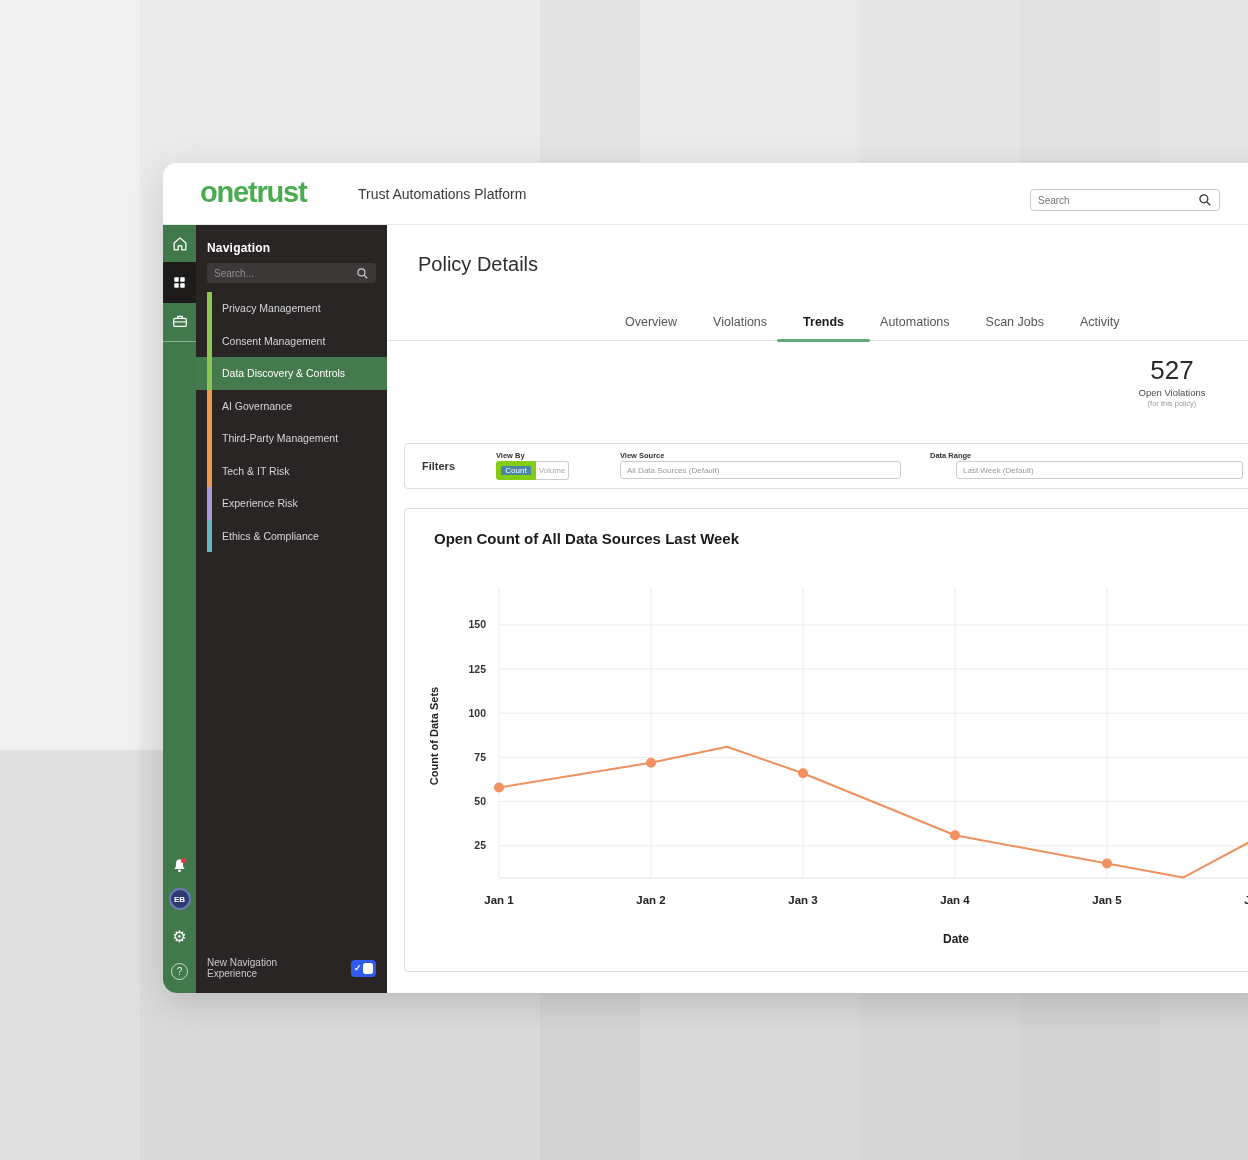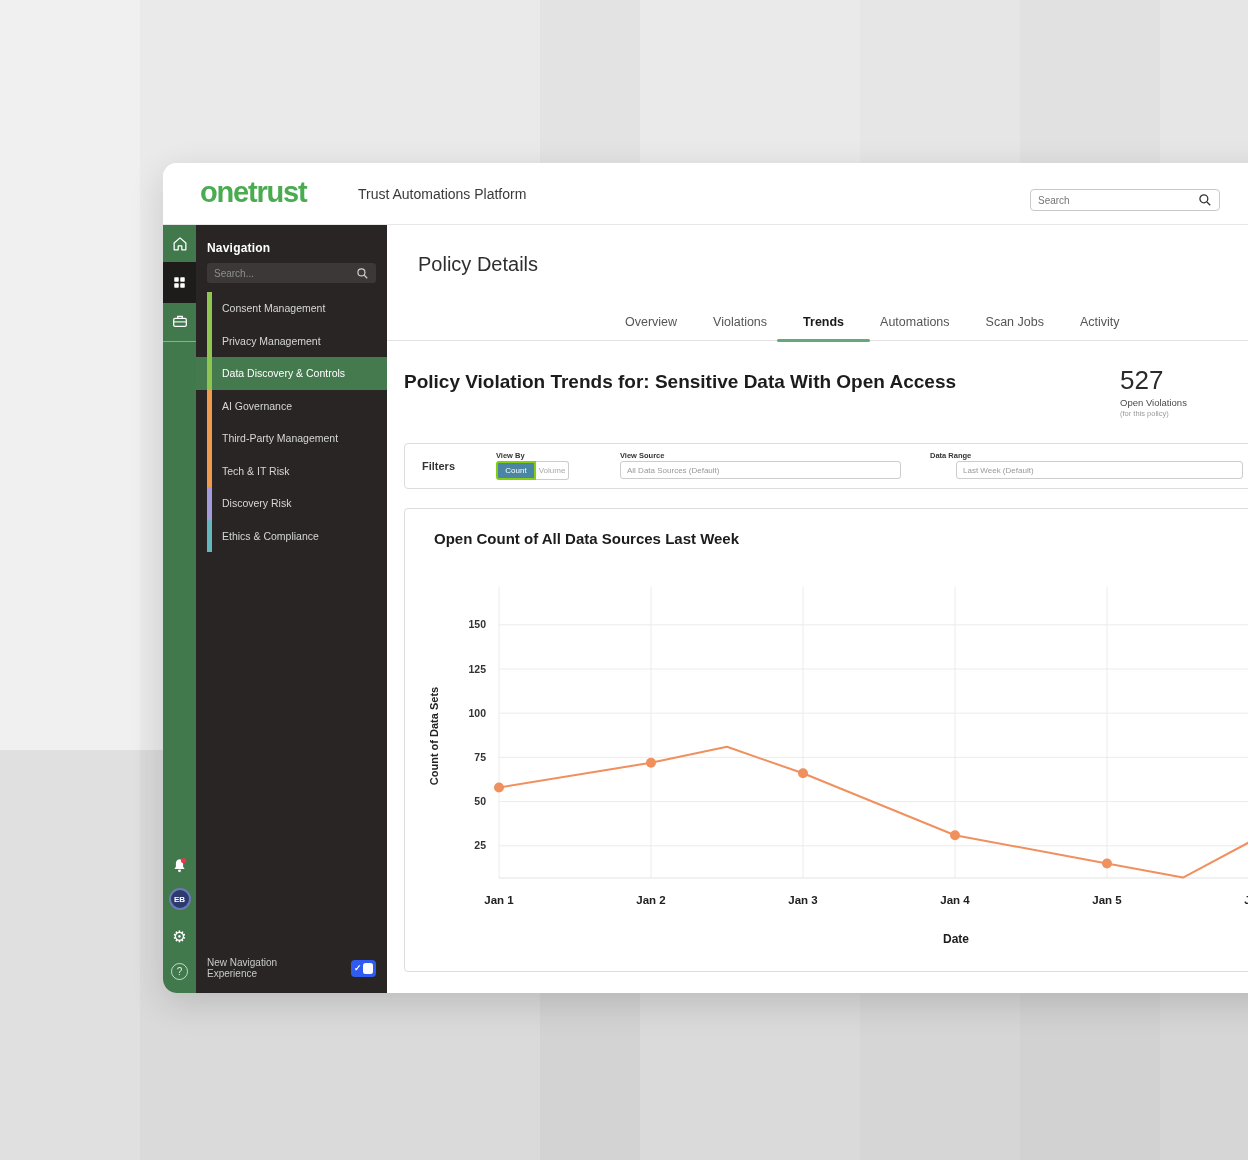--- a/index.html
+++ b/index.html
@@ -85,36 +85,36 @@
     border-bottom:1px solid #e3e3e3; display:flex; align-items:center;
     gap:36px; padding-left:238px; }
   .tab { position:relative; font-size:12.5px; color:#555; cursor:pointer;
     height:37px; display:flex; align-items:center; }
   .tab.active { color:#1a1a1a; font-weight:700; }
   .tab.active::after { content:''; position:absolute; left:-26px; right:-26px;
     bottom:-1px; height:3px; background:#63a97a; border-radius:2px; }
 
   .trends-heading { position:absolute; left:17px; top:146px; font-size:19px;
     font-weight:700; color:#1c1c1c; }
-  .stat-block { position:absolute; left:733px; top:140px; width:104px; }
+  .stat-block { position:absolute; left:733px; top:130px; width:104px; text-align:center; }
   .stat-value { font-size:26px; color:#2a2a2a; }
   .stat-label { font-size:9.5px; color:#4a4a4a; margin-top:1px; }
   .stat-sublabel { font-size:7.5px; color:#9a9a9a; margin-top:1px; }
 
   
   .filters-card { position:absolute; left:17px; top:218px; width:863px; height:46px;
     border:1px solid #ddd; border-radius:4px; background:#fff; }
   .filters-label { position:absolute; left:17px; top:16px; font-size:11px;
     font-weight:700; color:#333; }
   .f-lbl { position:absolute; top:7px; font-size:7.5px; font-weight:700; color:#333; }
   .viewby-lbl { left:91px; } .viewsource-lbl { left:215px; } .datarange-lbl { left:525px; }
   .toggle-group { position:absolute; left:91px; top:17px; height:19px; display:flex; }
   .tg-btn { font-size:8px; display:flex; align-items:center; justify-content:center;
     cursor:pointer; }
-  .tg-count { width:40px; background:#4a85a3; color:#fff; border:2px solid #84cc16;
+  .tg-count { width:40px; background:#4a85a3; color:#fff; border:5px solid #84cc16;
     border-radius:3px 0 0 3px; }
   .tg-volume { width:33px; background:#fff; color:#aaa; border:1px solid #ccc;
     border-left:none; border-radius:0 3px 3px 0; }
   .f-input { position:absolute; top:17px; height:18px; border:1px solid #ccc;
     border-radius:3px; font-size:8px; color:#999; padding:0 6px;
     font-family:"Liberation Sans", sans-serif; outline:none; background:#fff; }
   .f-input::placeholder { color:#999; }
   .vs-input { left:215px; width:281px; } .dr-input { left:551px; width:287px; }
 
   
@@ -204,45 +204,45 @@
     <div class="ws-search">
       <input type="text" placeholder="Search..." style="">
       <svg width="13" height="13" viewBox="0 0 16 16">
         <circle cx="6.7" cy="6.7" r="4.3" fill="none" stroke="#cfcfcf" stroke-width="1.5"></circle>
         <line x1="10.2" y1="10.2" x2="13.8" y2="13.8" stroke="#cfcfcf" stroke-width="1.5"></line>
       </svg>
     </div>
     <div class="ws-list" id="ws-list">
         <div class="ws-item">
           <span class="strip" style="background: rgb(143, 198, 82);"></span>
+          <span class="lbl">Privacy Management</span>
+        </div>
+        <div class="ws-item">
+          <span class="strip" style="background: rgb(143, 198, 82);"></span>
           <span class="lbl">Consent Management</span>
-        </div>
-        <div class="ws-item">
-          <span class="strip" style="background: rgb(143, 198, 82);"></span>
-          <span class="lbl">Privacy Management</span>
         </div>
         <div class="ws-item active">
           <span class="strip" style="background: rgb(143, 198, 82);"></span>
           <span class="lbl">Data Discovery &amp; Controls</span>
         </div>
         <div class="ws-item">
           <span class="strip" style="background: rgb(240, 154, 78);"></span>
           <span class="lbl">AI Governance</span>
         </div>
         <div class="ws-item">
           <span class="strip" style="background: rgb(240, 154, 78);"></span>
           <span class="lbl">Third-Party Management</span>
         </div>
         <div class="ws-item">
           <span class="strip" style="background: rgb(240, 154, 78);"></span>
           <span class="lbl">Tech &amp; IT Risk</span>
         </div>
         <div class="ws-item">
           <span class="strip" style="background: rgb(164, 155, 219);"></span>
-          <span class="lbl">Discovery Risk</span>
+          <span class="lbl">Experience Risk</span>
         </div>
         <div class="ws-item">
           <span class="strip" style="background: rgb(100, 184, 189);"></span>
           <span class="lbl">Ethics &amp; Compliance</span>
         </div>
       </div>
     <div class="ws-footer">
       <span class="flbl">New Navigation Experience</span>
       <div class="nav-toggle">
         <span class="chk">✓</span>
@@ -256,21 +256,20 @@
 
     <div class="tab-bar" id="tab-bar">
         <div class="tab">Overview</div>
         <div class="tab">Violations</div>
         <div class="tab active">Trends</div>
         <div class="tab">Automations</div>
         <div class="tab">Scan Jobs</div>
         <div class="tab">Activity</div>
       </div>
 
-    <div class="trends-heading">Policy Violation Trends for: Sensitive Data With Open Access</div>
     <div class="stat-block">
       <div class="stat-value">527</div>
       <div class="stat-label">Open Violations</div>
       <div class="stat-sublabel">(for this policy)</div>
     </div>
 
     <div class="filters-card">
       <div class="filters-label">Filters</div>
       <div class="f-lbl viewby-lbl">View By</div>
       <div class="toggle-group">

